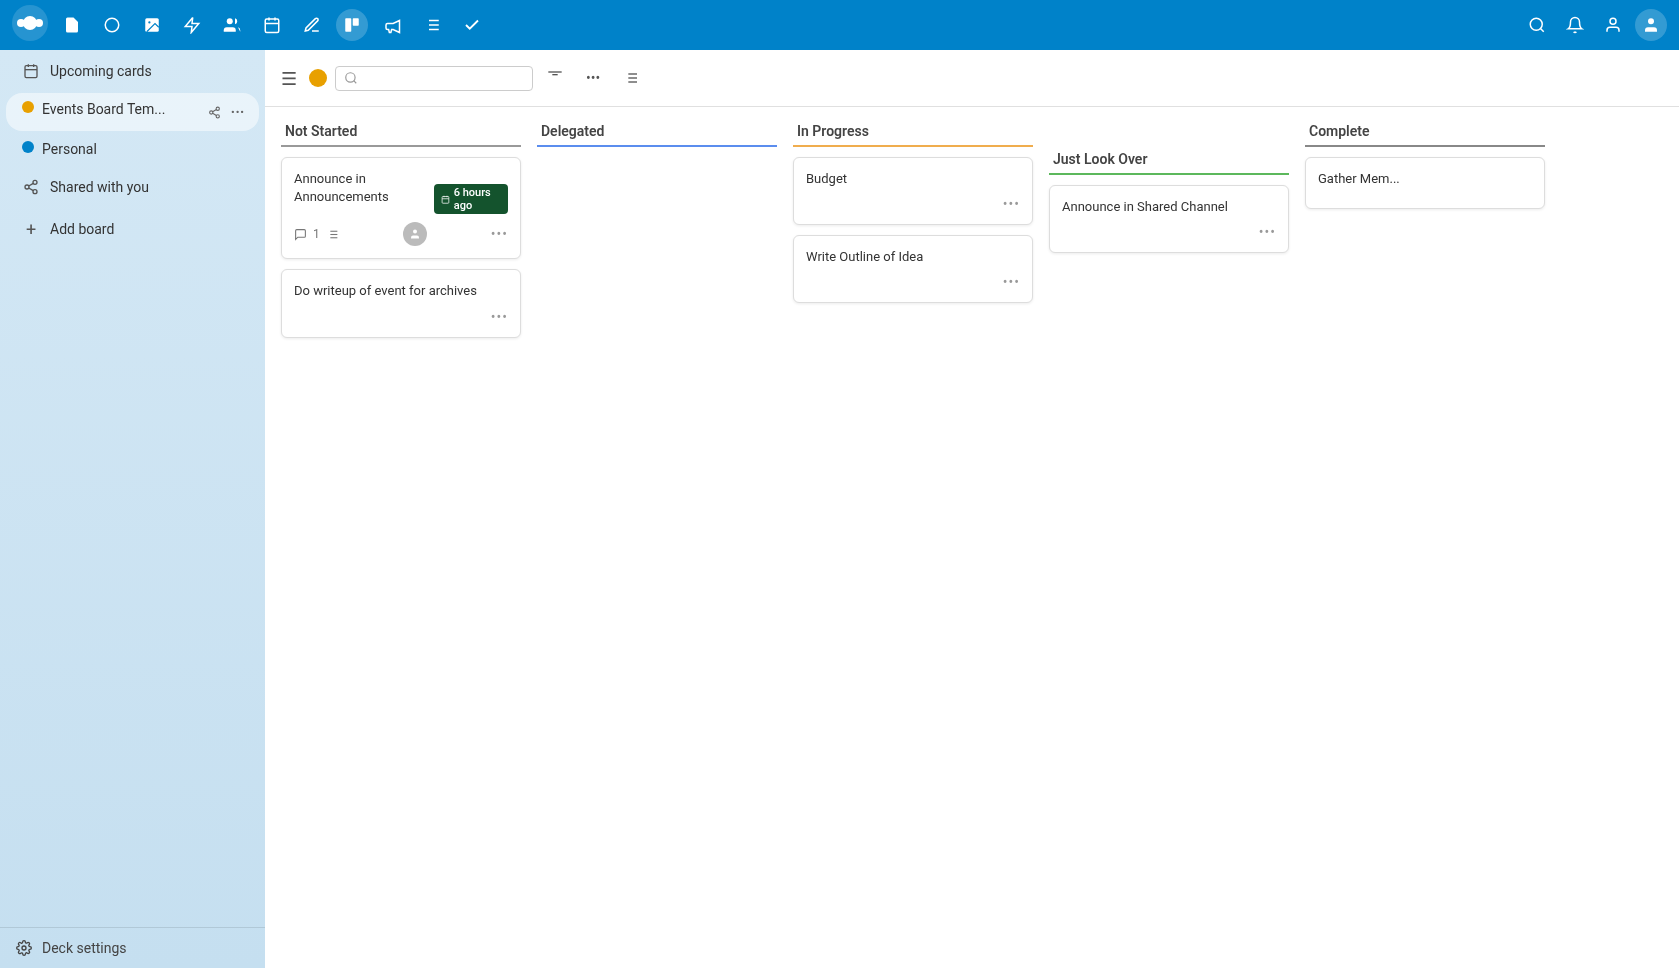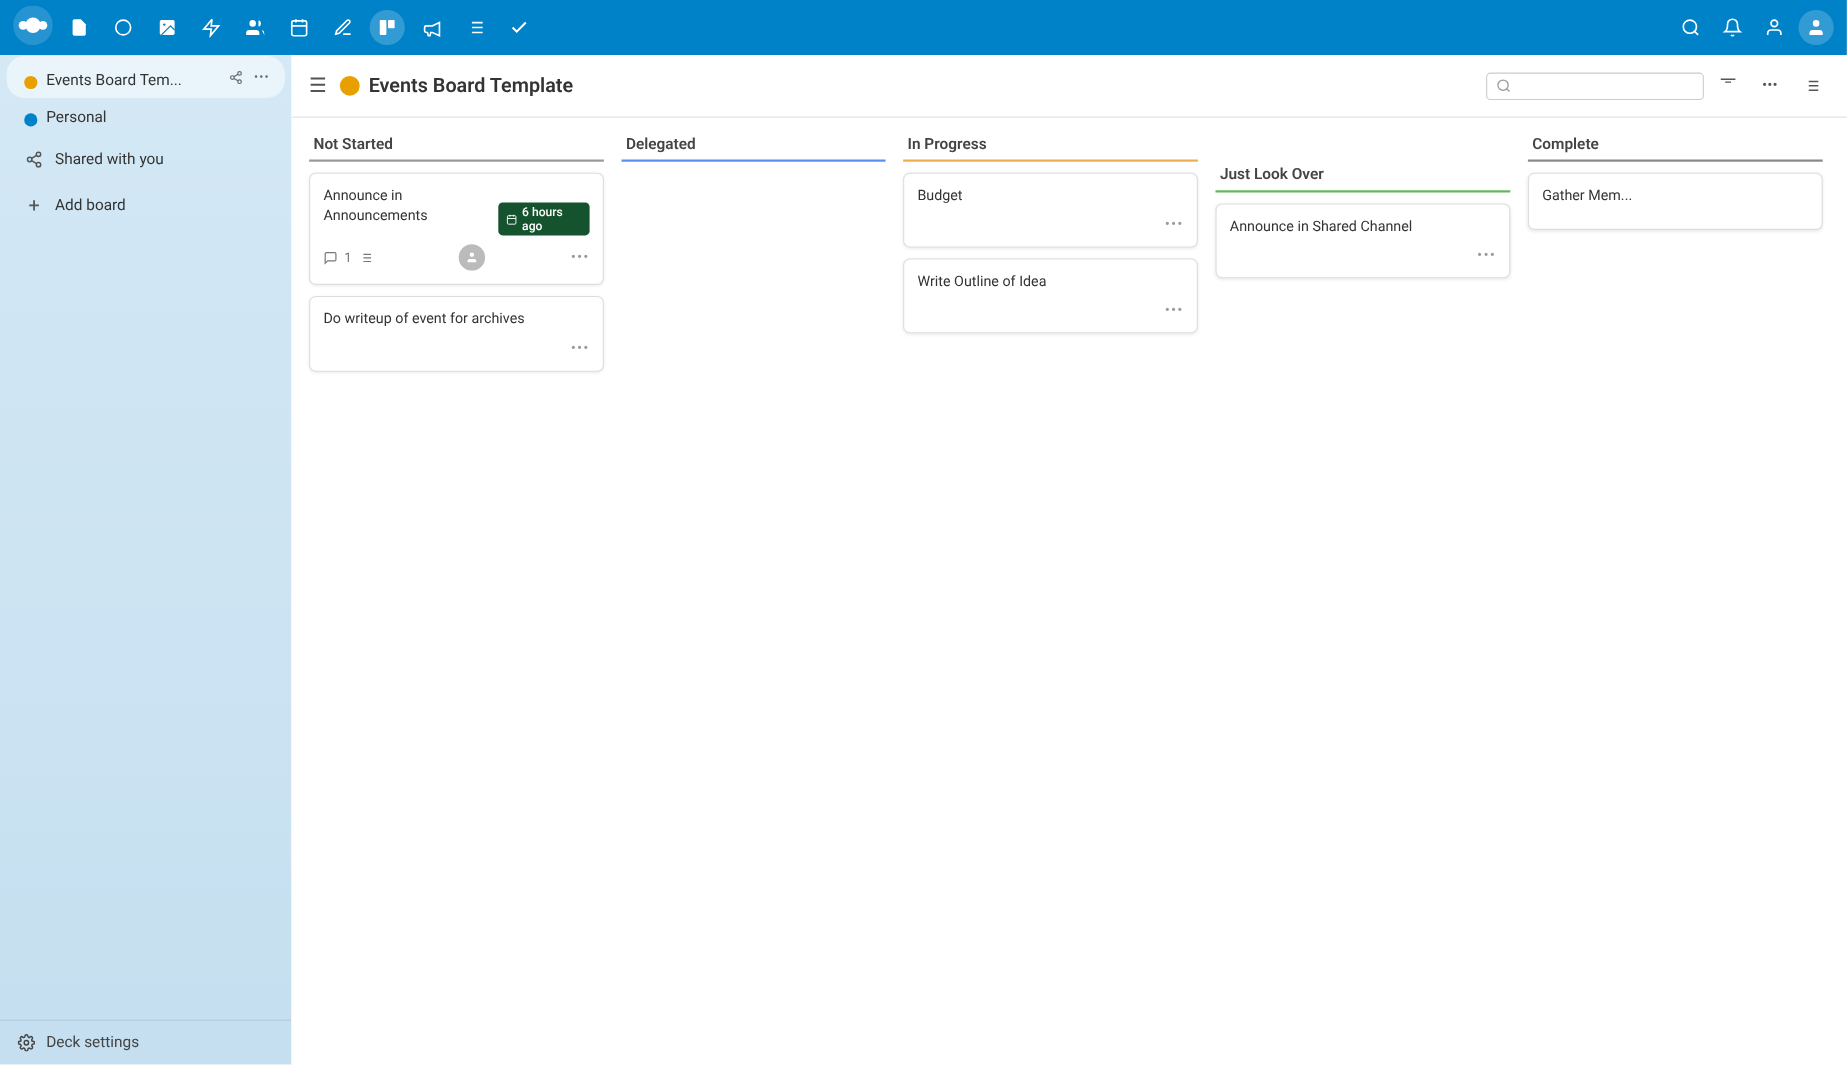--- a/index.html
+++ b/index.html
@@ -72,21 +72,21 @@
       color: #555;
     }
     .sidebar-dot {
       width: 12px;
       height: 12px;
       border-radius: 50%;
       flex-shrink: 0;
     }
     .sidebar-board-item {
       display: flex;
-      align-items: flex-end;
+      align-items: flex-start;
       padding: 8px 10px 8px 16px;
       cursor: pointer;
       gap: 8px;
       font-size: 14px;
       color: #333;
       border-radius: 16px;
       margin: 1px 6px;
     }
     .sidebar-board-item.active { background: rgba(255,255,255,0.5); }
     .sidebar-board-actions {
@@ -191,21 +191,21 @@
     
     .kanban-board {
       display: flex;
       flex: 1;
       overflow-x: auto;
       padding: 16px;
       gap: 16px;
       align-items: flex-start;
     }
     .kanban-column {
-      width: 268px;
+      width: 240px;
       flex-shrink: 0;
       display: flex;
       flex-direction: column;
       gap: 10px;
     }
     .column-header {
       font-size: 14px;
       font-weight: 600;
       color: #444;
       padding: 0 4px 6px 4px;
@@ -400,20 +400,31 @@
           <path d="M20 21v-2a4 4 0 00-4-4H8a4 4 0 00-4 4v2"></path>
           <circle cx="12" cy="7" r="4"></circle>
         </svg>
     </div>
   </div>
 </nav>
 
 <div class="main-layout">
 
   <aside class="sidebar">
+    <div class="sidebar-item">
+      <div class="sidebar-icon">
+        <svg width="16" height="16" viewBox="0 0 24 24" fill="none" stroke="#555" stroke-width="2">
+            <rect x="3" y="4" width="18" height="18" rx="2"></rect>
+            <line x1="16" y1="2" x2="16" y2="6"></line>
+            <line x1="8" y1="2" x2="8" y2="6"></line>
+            <line x1="3" y1="10" x2="21" y2="10"></line>
+          </svg>
+      </div>
+      <span>Upcoming cards</span>
+    </div>
 
 
     <div class="sidebar-board-item active">
       <div class="sidebar-dot" style="background: #e8a000;"></div>
       <span style="font-size:14px; color:#333; flex:1; overflow:hidden; text-overflow:ellipsis; white-space:nowrap;">Events Board Tem...</span>
       <div class="sidebar-board-actions">
         <div class="sidebar-action-btn" title="Share">
           <svg width="13" height="13" viewBox="0 0 24 24" fill="none" stroke="#666" stroke-width="2">
               <circle cx="18" cy="5" r="3"></circle>
               <circle cx="6" cy="12" r="3"></circle>
@@ -460,21 +471,20 @@
         <span>Deck settings</span>
       </div>
     </div>
   </aside>
 
   <div class="board-area">
 
     <div class="board-header">
       <div class="board-menu-btn">☰</div>
       <div class="board-color-dot"></div>
-      <h1 class="board-title">Events Board Template</h1>
       <div class="board-header-actions">
         <div class="search-box">
           <svg width="14" height="14" viewBox="0 0 24 24" fill="none" stroke="#999" stroke-width="2">
               <circle cx="11" cy="11" r="8"></circle>
               <line x1="21" y1="21" x2="16.65" y2="16.65"></line>
             </svg>
           <input type="text" placeholder="" style="">
         </div>
         <div class="header-action-btn" title="Filter">
           <svg width="16" height="16" viewBox="0 0 24 24" fill="none" stroke="#555" stroke-width="2">

